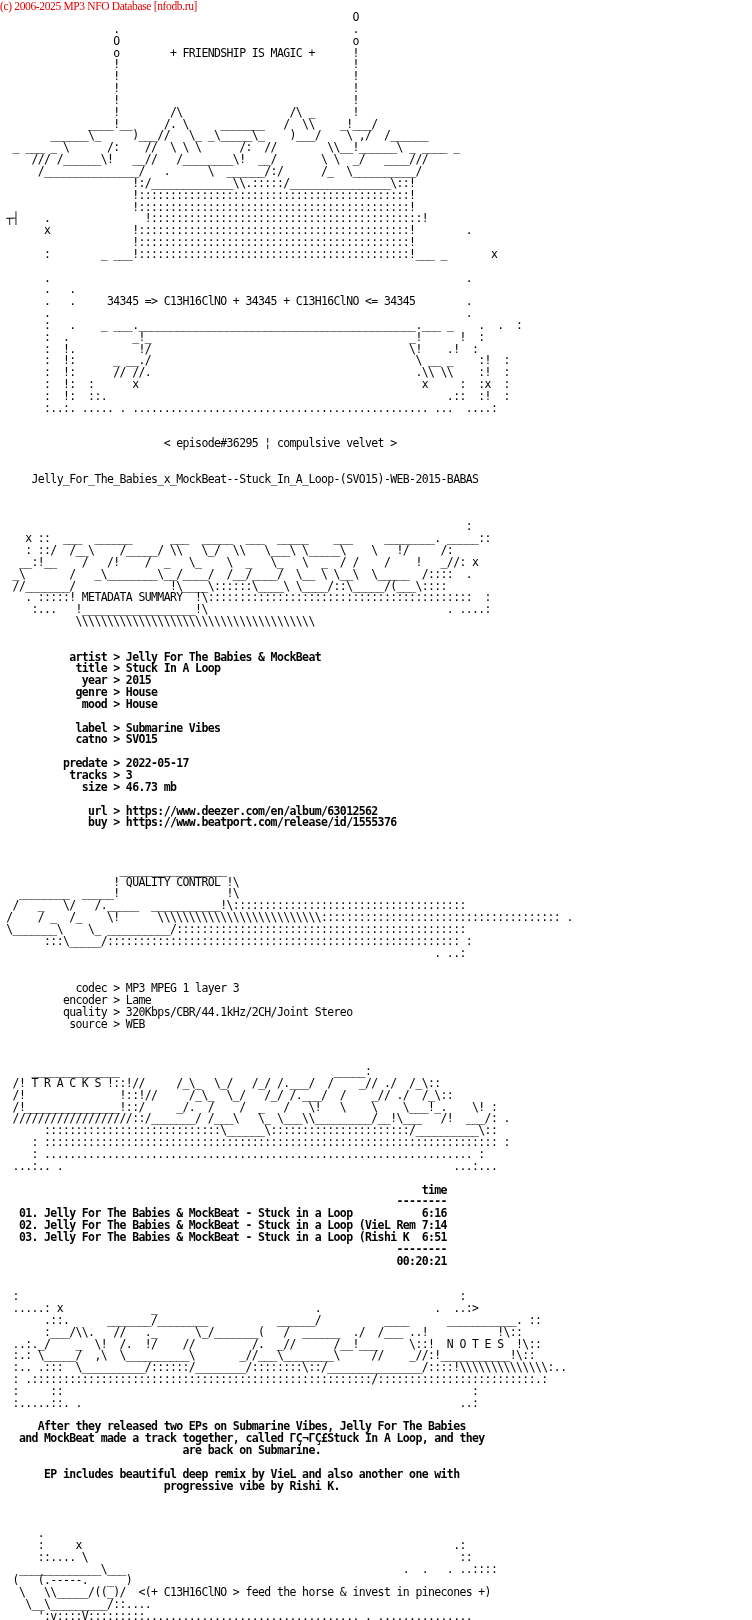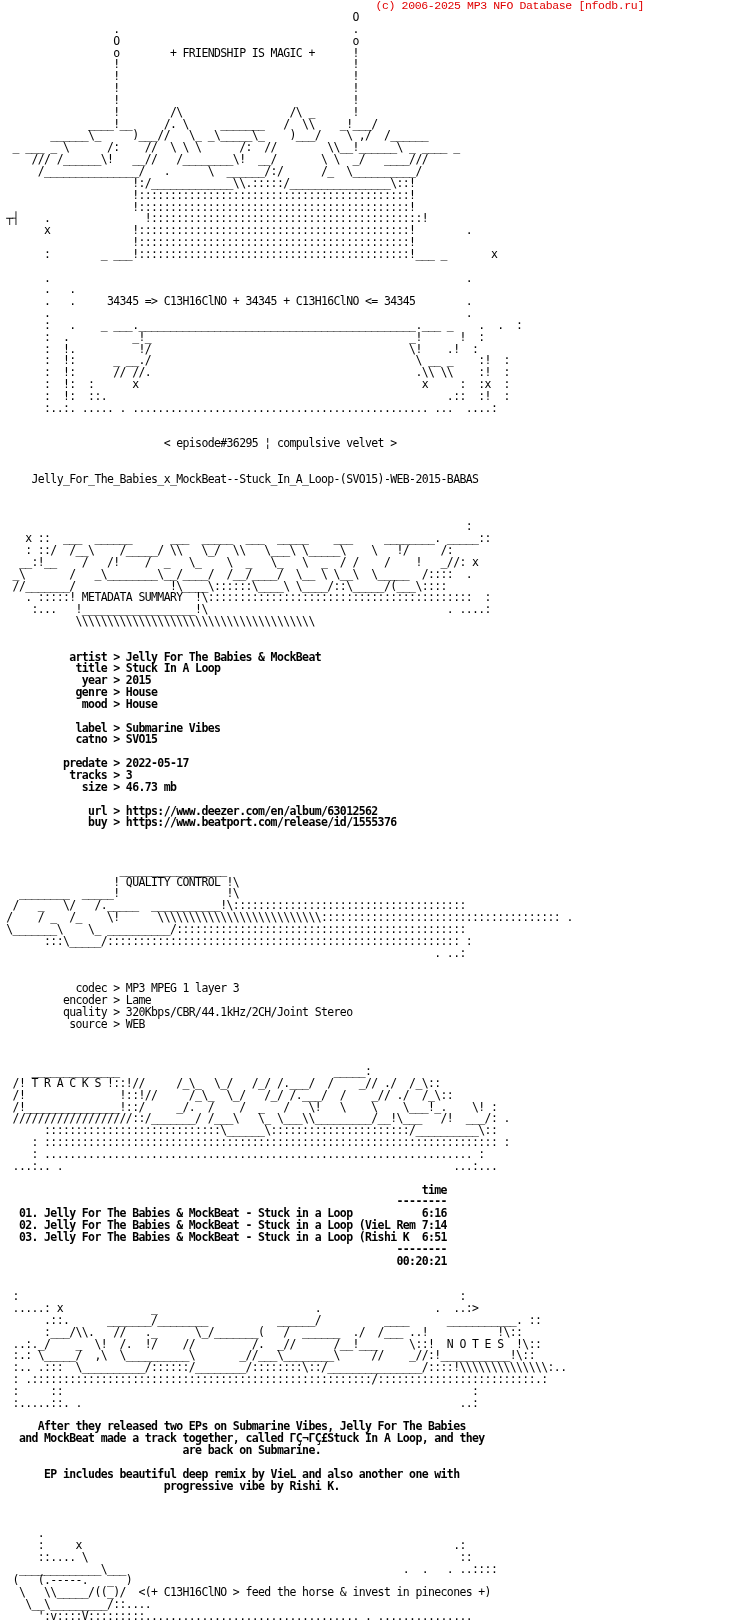--- a/index.html
+++ b/index.html
@@ -1,19 +1,19 @@
 <!DOCTYPE html>
 <html><head>
 <meta charset="utf-8">
 <style>
   html, body { margin: 0; padding: 0; background: #ffffff; }
   body { width: 752px; height: 1620px; overflow: hidden; position: relative; }
   .copyright {
-    position: absolute; top: 0; left: 0; width: 644px; text-align: right;
-    font-family: Liberation Mono, monospace; font-size: 11.5px; line-height: 12px;
+    position: absolute; top: 0; left: 0; width: 644px; text-align: left;
+    font-family: Liberation Serif, serif; font-size: 11.5px; line-height: 12px;
     color: #e00000; white-space: pre; letter-spacing: -0.35px;
   }
   .copyright a { color: #e00000; text-decoration: none; }
   .nfo {
     position: absolute; top: 12px; left: 0; margin: 0;
     font-family: "DejaVu Sans Mono", monospace; font-size: 11.5px; line-height: 11.85px;
     color: #000000; white-space: pre; letter-spacing: -0.63px;
   }
   .nfo .ln { display: block; height: 11.85px; }
   .nfo .hl { font-weight: bold; }

